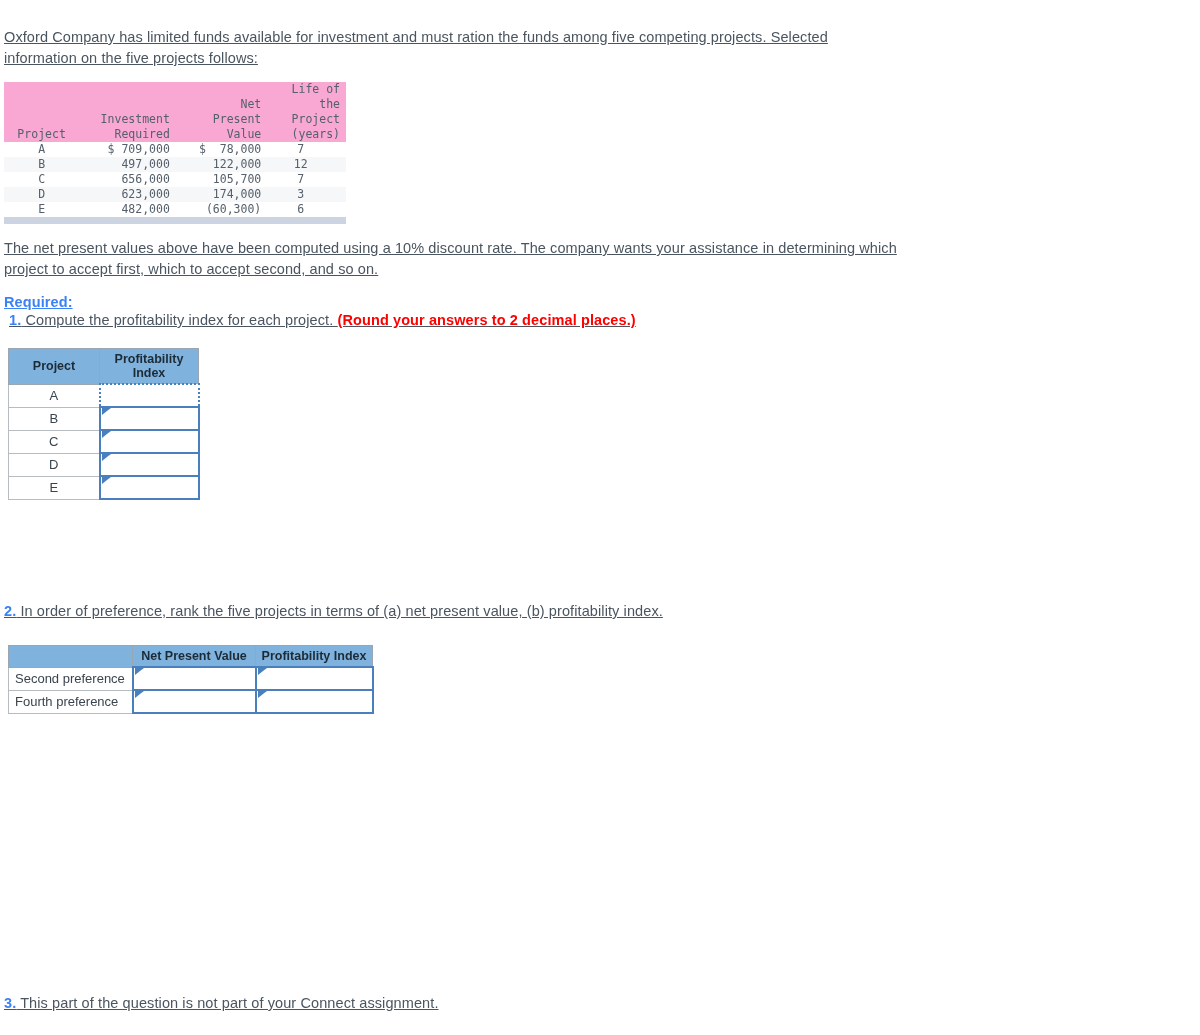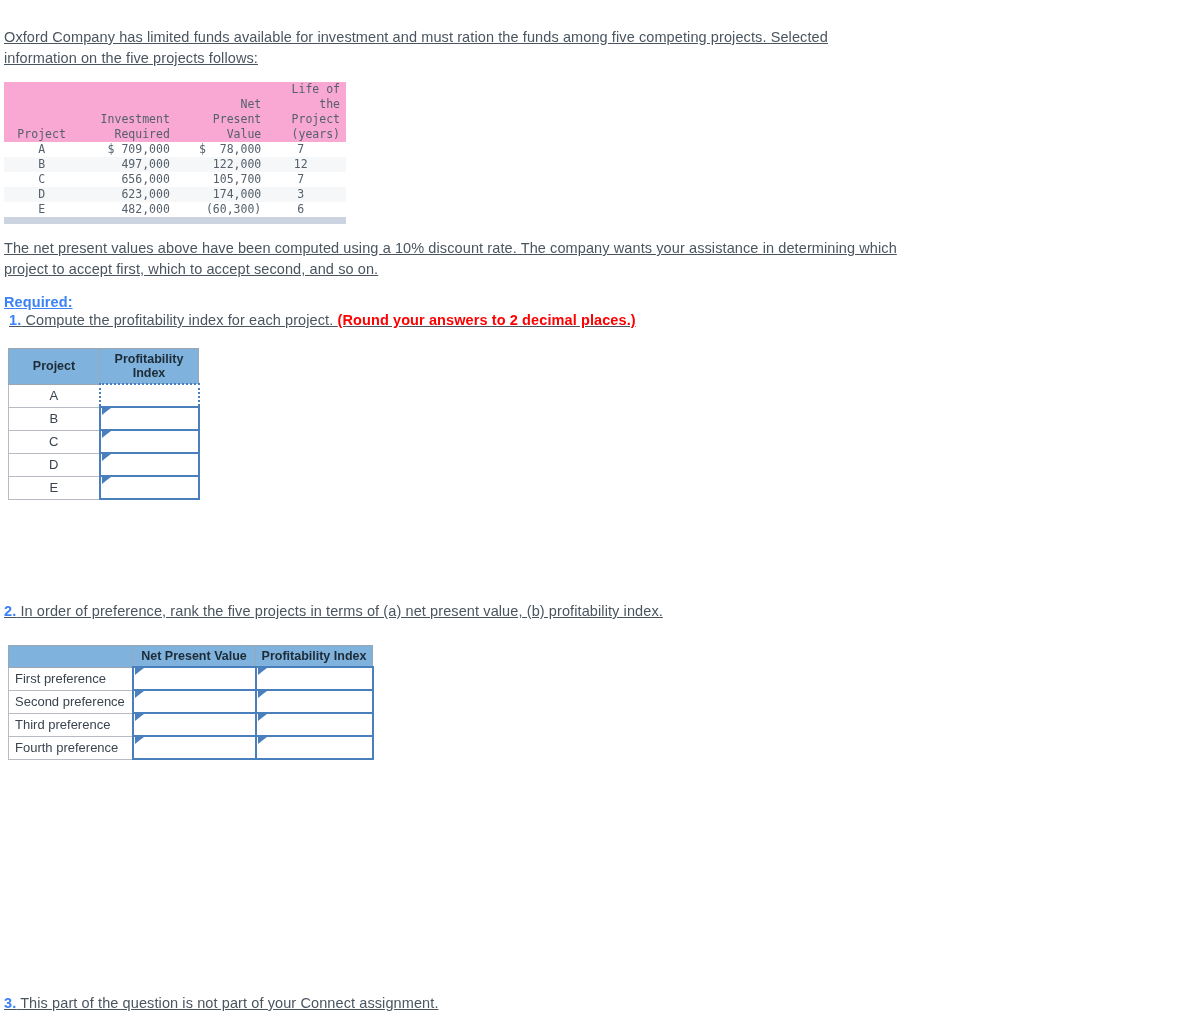--- a/index.html
+++ b/index.html
@@ -260,43 +260,21 @@
 <table class="answer-table" id="q2-table" style="left:8px; top:645px;">
   <thead>
     <tr>
       <th style="width:113px;"></th>
       <th style="width:112px;">Net Present Value</th>
       <th style="width:106px;">Profitability Index</th>
     </tr>
   </thead>
   <tbody>
     <tr>
-      <td class="lbl left">First preference</td>
-      <td class="cell">
-        <span class="corner"></span>
-        <input type="text" value="" style="">
-      </td>
-      <td class="cell">
-        <span class="corner"></span>
-        <input type="text" value="" style="">
-      </td>
-    </tr>
-    <tr>
       <td class="lbl left">Second preference</td>
-      <td class="cell">
-        <span class="corner"></span>
-        <input type="text" value="" style="">
-      </td>
-      <td class="cell">
-        <span class="corner"></span>
-        <input type="text" value="" style="">
-      </td>
-    </tr>
-    <tr>
-      <td class="lbl left">Third preference</td>
       <td class="cell">
         <span class="corner"></span>
         <input type="text" value="" style="">
       </td>
       <td class="cell">
         <span class="corner"></span>
         <input type="text" value="" style="">
       </td>
     </tr>
     <tr>

